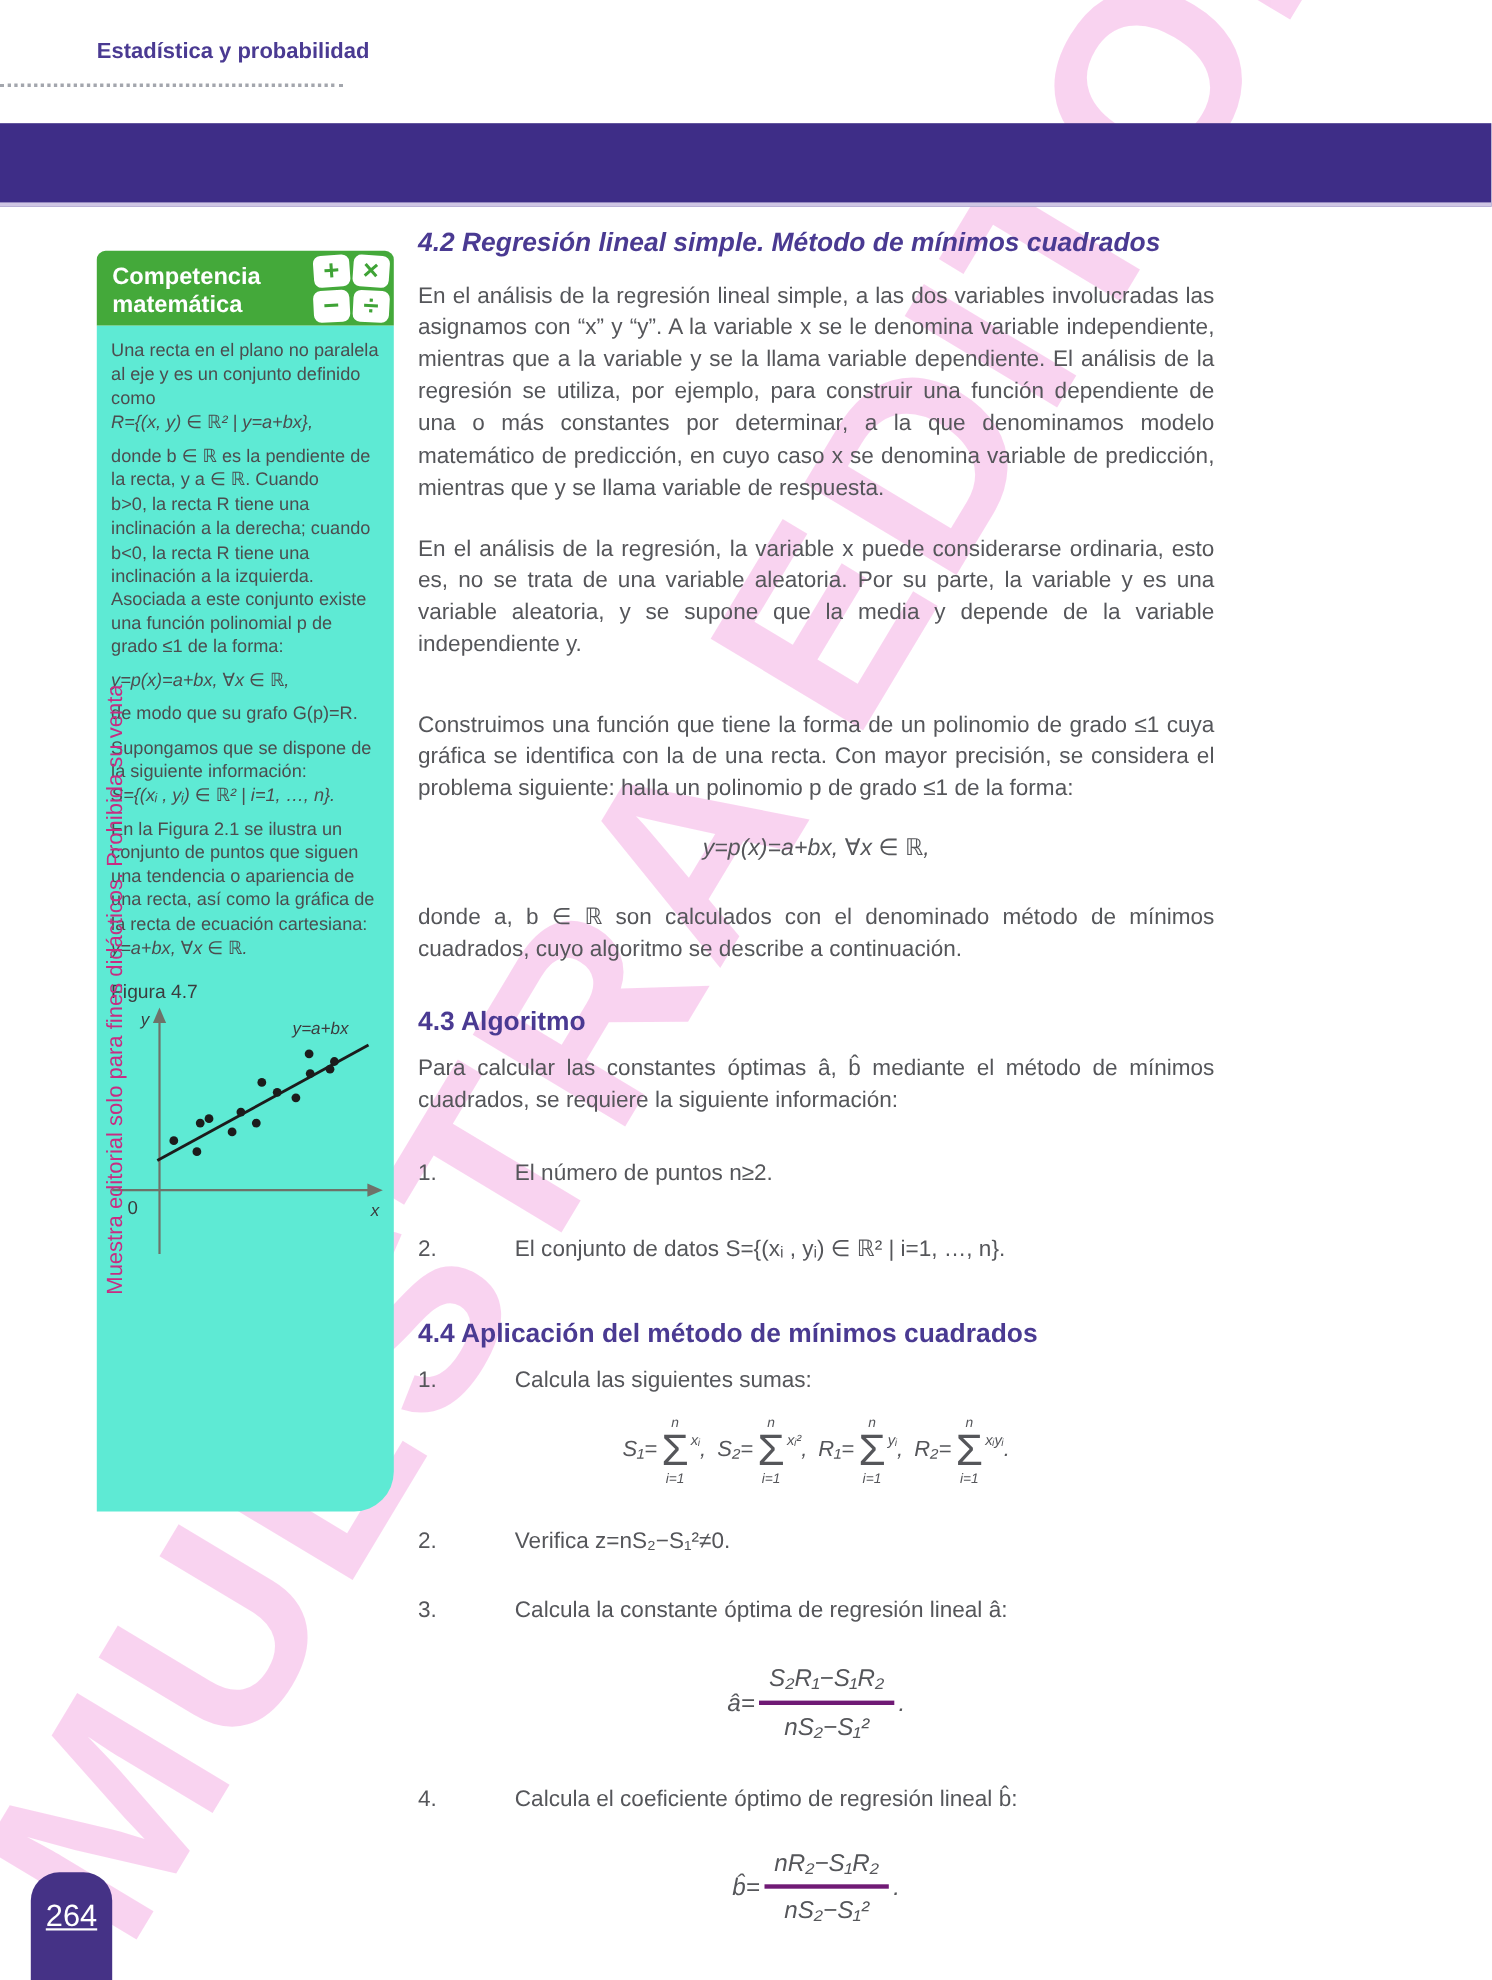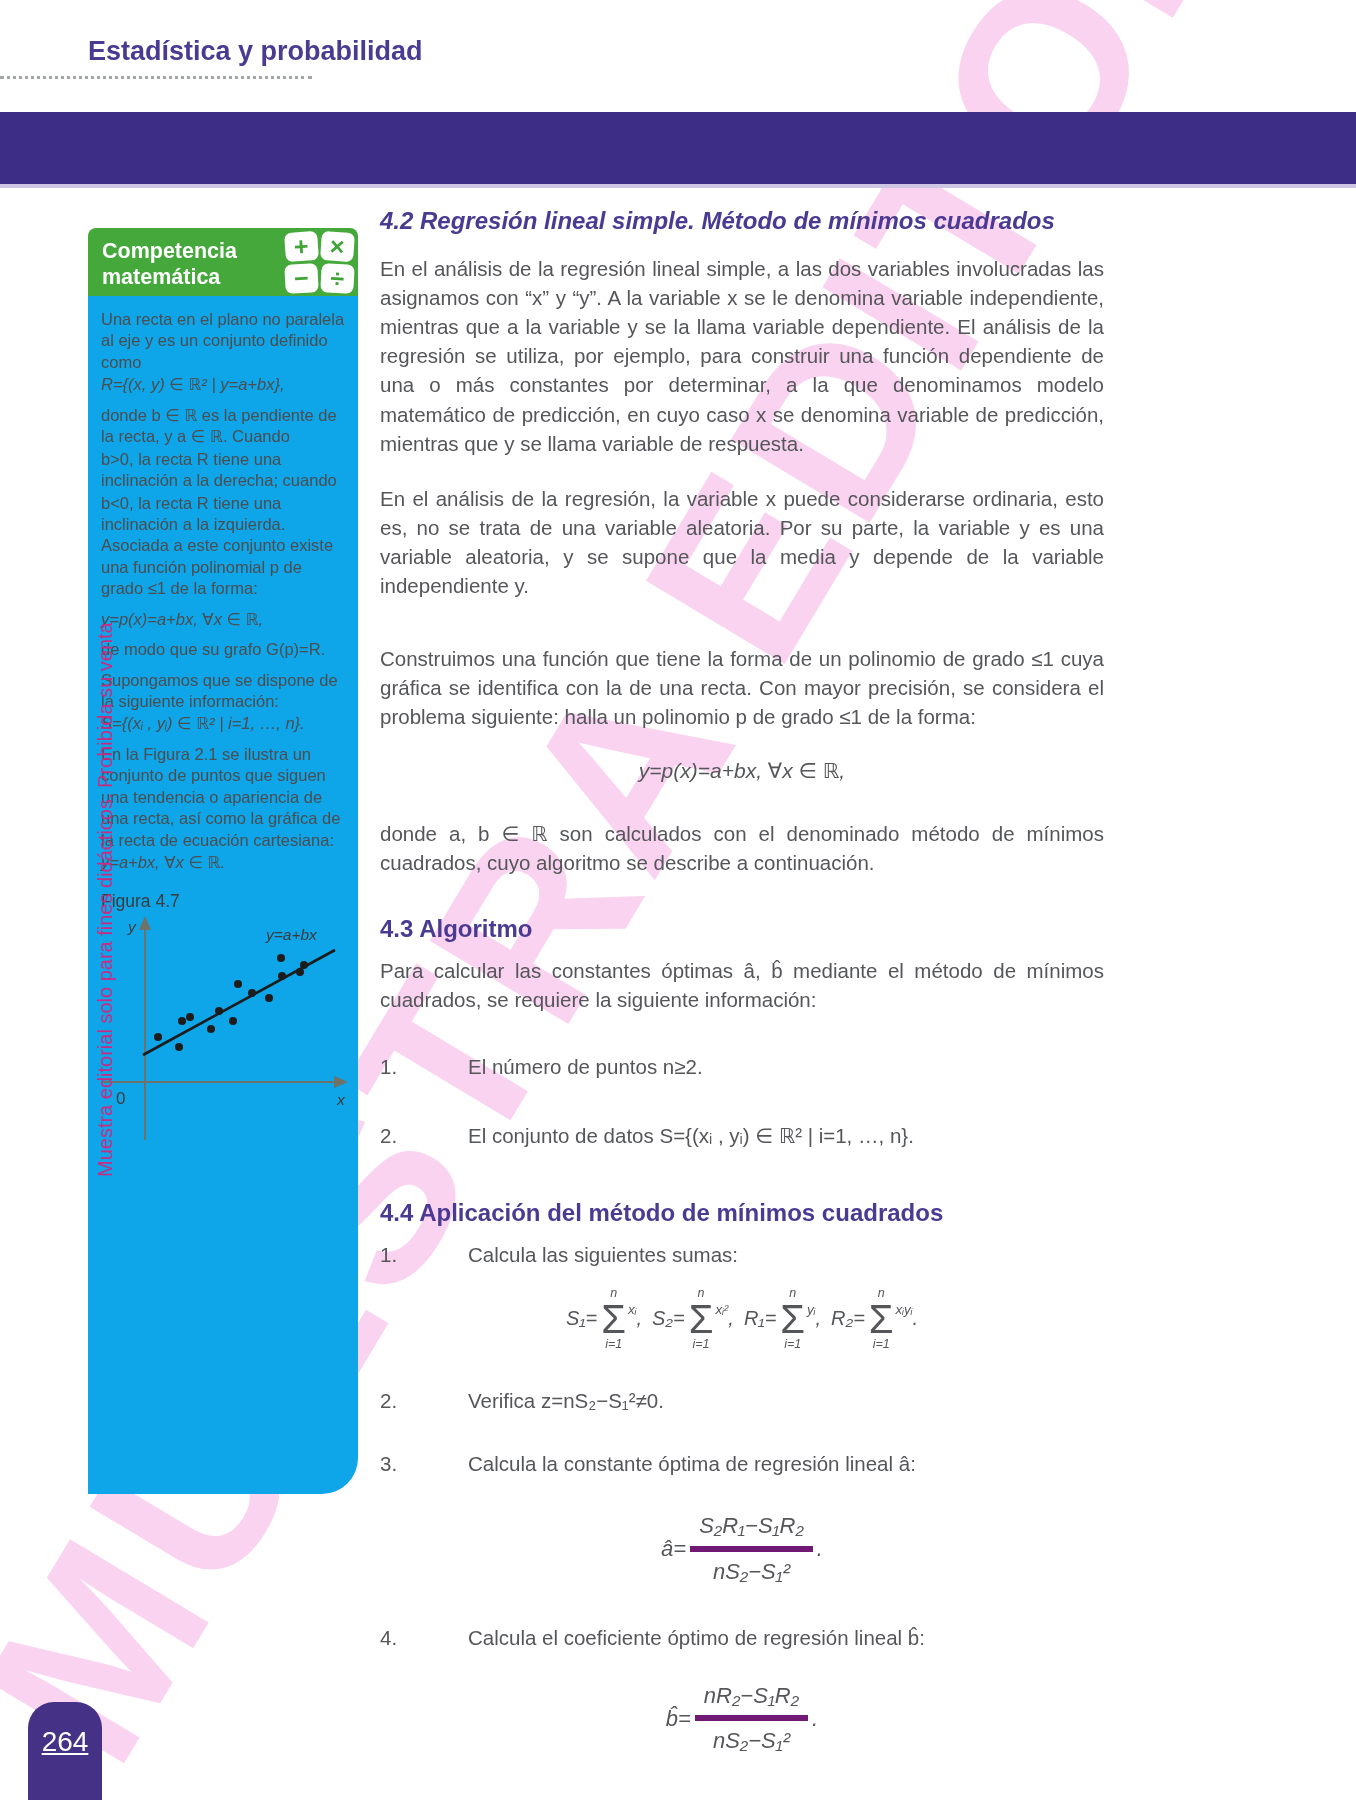--- a/index.html
+++ b/index.html
@@ -4,21 +4,21 @@
 <style>
   * { margin:0; padding:0; box-sizing:border-box; }
   html,body { width:1356px; height:1800px; }
   body {
     position:relative; overflow:hidden; background:#ffffff;
     font-family:"Liberation Sans","DejaVu Sans",sans-serif;
     color:#55565a;
   }
 
   
-  .header-title { position:absolute; left:88px; top:36px; font-size:27px; font-weight:bold; color:#4a3a92; z-index:4; }
+  .header-title { position:absolute; left:88px; top:36px; font-size:20px; font-weight:bold; color:#4a3a92; z-index:4; }
   .dotted-rule  { position:absolute; left:0; top:76px; width:312px; height:0; border-bottom:3px dotted #a3a6ad; z-index:4; }
   .purple-band  { position:absolute; left:0; top:112px; width:1356px; height:76px; background:#3e2d87; border-bottom:4px solid #cfc6e4; z-index:2; }
 
   
   .watermark-diagonal {
     position:absolute; left:-70px; top:1665px;
     font-size:235px; font-weight:bold; letter-spacing:8px; white-space:nowrap;
     color:#f5a9e3; opacity:0.50;
     transform:rotate(-59deg); transform-origin:left top;
     z-index:1; pointer-events:none;
@@ -41,21 +41,21 @@
   .calc-icon { position:absolute; right:5px; top:4px; width:68px; height:60px;
     display:grid; grid-template-columns:1fr 1fr; grid-template-rows:1fr 1fr; gap:3px; }
   .calc-key { background:#fff; border-radius:7px; color:#3fa336; font-weight:bold; font-size:25px;
     display:flex; align-items:center; justify-content:center; line-height:1; }
   .calc-key:nth-child(1){ transform:rotate(-4deg); }
   .calc-key:nth-child(2){ transform:rotate(4deg); }
   .calc-key:nth-child(3){ transform:rotate(-3deg); }
   .calc-key:nth-child(4){ transform:rotate(3deg); }
 
   .sidebar-body {
-    background:#0ea5e9; border-radius:0 0 36px 0; height:1198px;
+    background:#5eead4; border-radius:0 0 36px 0; height:1078px;
     padding:13px 13px 0; font-size:16.5px; line-height:1.30; color:#4c4d4f;
   }
   .sidebar-body p { margin:0 0 9px; }
   .sidebar-body p.tight { margin:0 0 1px; }
   .sb-formula { font-style:italic; margin:2px 0 10px; }
 
   .fig-title { font-size:17.5px; color:#3b3c3e; margin:16px 0 0; }
   .figure-svg { display:block; margin-left:-13px; overflow:visible; }
   .figure-svg .axis { stroke:#6e7269; stroke-width:2; }
   .figure-svg .arrow { fill:#6e7269; }
@@ -96,21 +96,21 @@
   .sig-up, .sig-lo { font-size:12.5px; font-style:italic; }
   .sigma { font-size:40px; font-style:normal; line-height:0.95; }
   .sum-term { font-size:13.5px; position:relative; top:-9px; margin-left:2px; }
   .sum-sep { margin-right:10px; }
 
   
   .display-frac { display:flex; justify-content:center; align-items:center; font-style:italic; font-size:22px; color:#55565a; }
   .fa { margin-top:32px; }
   .fb { margin-top:28px; }
   .frac { display:inline-flex; flex-direction:column; text-align:center; margin:0 4px; }
-  .frac-num { border-bottom:6px solid #701a75; padding:0 9px 4px; }
+  .frac-num { border-bottom:4px solid #701a75; padding:0 9px 4px; }
   .frac-den { padding:4px 9px 0; }
 
   
   .page-badge {
     position:absolute; left:28px; top:1702px; width:74px; height:98px;
     background:#453286; border-radius:26px 26px 0 0;
     color:#fff; font-size:28px; display:flex; justify-content:center;
     padding-top:24px; z-index:4;text-decoration:underline;
   }
 </style>

